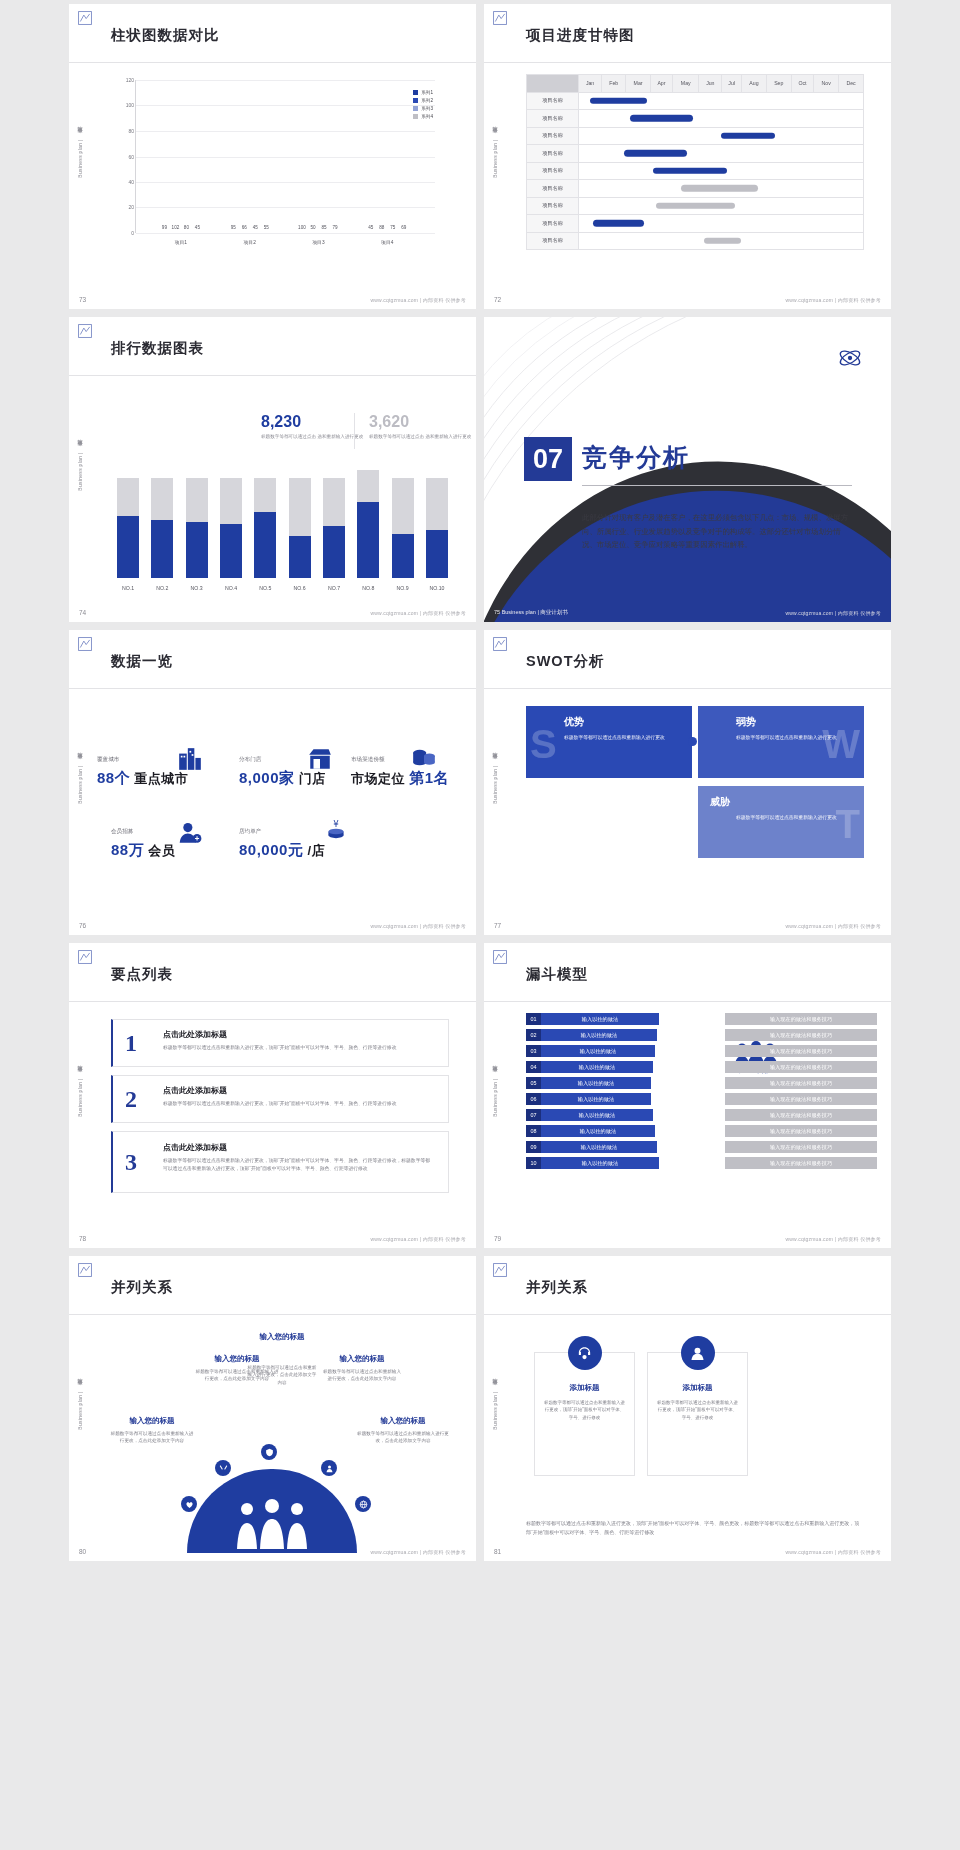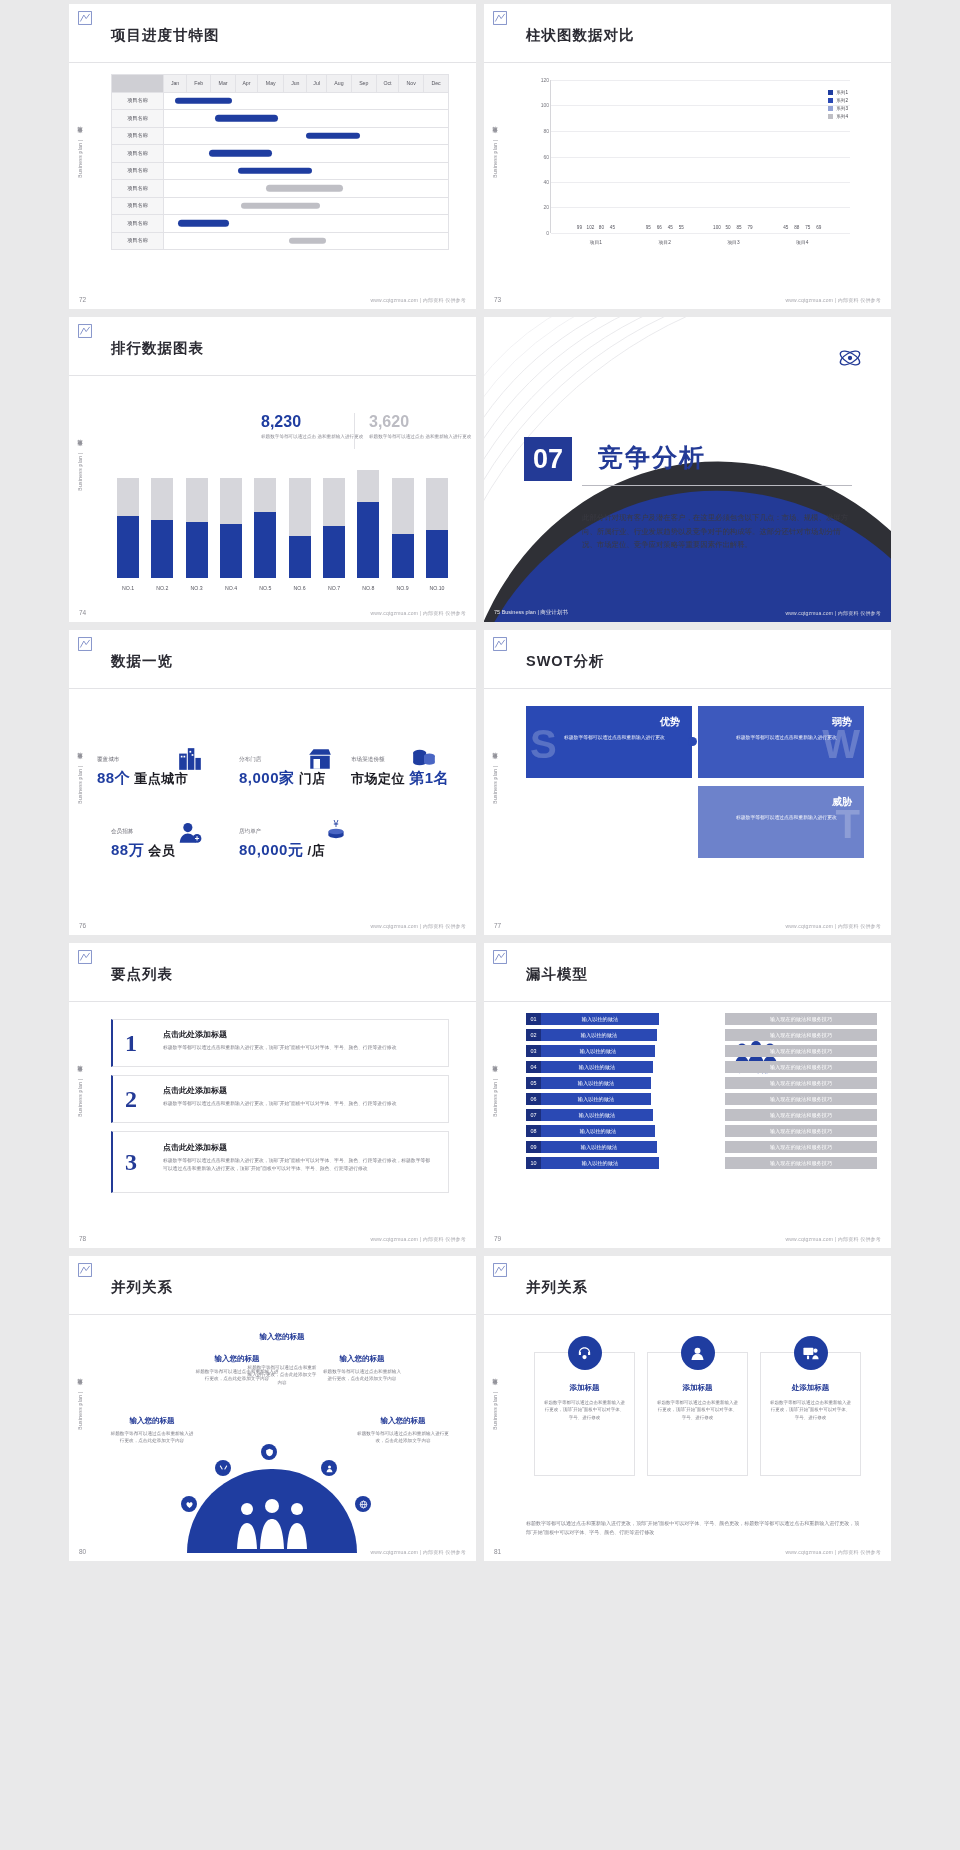--- a/index.html
+++ b/index.html
@@ -122,21 +122,21 @@
     position: absolute; left: 0; top: 0; width: 100%; height: 100%;
     opacity: .55;
   }
   .cover-num-box {
     position: absolute; left: 40px; top: 120px;
     width: 48px; height: 44px; background: #233a96;
     color: #fff; font-size: 27px; font-weight: bold;
     display: flex; align-items: center; justify-content: center;
   }
   .cover-title {
-    position: absolute; left: 114px; top: 124px;
+    position: absolute; left: 98px; top: 124px;
     font-size: 25px; color: #233a96; font-weight: bold; letter-spacing: 2px;
   }
   .cover-line { position: absolute; left: 98px; top: 168px; width: 270px; height: 1px; background: #b9b9c0; }
   .cover-desc {
     position: absolute; left: 98px; top: 176px; width: 272px;
     font-size: 7.4px; color: #3a3a42; line-height: 1.85; margin-top: 18px;
   }
   .cover-foot-left {
     position: absolute; left: 10px; bottom: 6px; font-size: 5.5px; color: #e8e8ee;
   }
@@ -144,21 +144,21 @@
 
   
   .kpi { position: absolute; }
   .kpi-label { font-size: 5.6px; color: #6c6c75; }
   .kpi-value { font-size: 13px; font-weight: bold; color: #1b1b22; margin-top: 5px; letter-spacing: .5px; }
   .kpi-value .big { color: #1f3da0; font-size: 15px; }
 
   
   .swot-wrap { position: absolute; left: 42px; top: 76px; width: 338px; height: 152px; }
   .swot-cell { position: absolute; width: 166px; height: 72px; color: #fff; padding: 9px 12px; }
-  .swot-h { font-size: 10px; font-weight: bold; text-align: right; }
+  .swot-h { font-size: 10px; font-weight: bold; }
   .swot-p { font-size: 4.8px; line-height: 1.65; margin-top: 5px; opacity: .95; }
   .swot-ghost { position: absolute; font-size: 40px; font-weight: bold; color: rgba(255,255,255,.22); }
   .notch { position: absolute; width: 9px; height: 9px; border-radius: 50%; }
 
   
   .kp-item { position: absolute; left: 42px; width: 338px; border: 1px solid #e3e3e6; border-left: 2px solid #233a96; background: #fff; }
   .kp-num { position: absolute; left: 12px; top: 50%; transform: translateY(-50%); font-size: 24px; color: #233a96; font-weight: bold; font-family: "Liberation Serif", serif; }
   .kp-h { font-size: 8px; font-weight: bold; color: #23232a; }
   .kp-p { font-size: 4.8px; color: #7c7c85; line-height: 1.7; margin-top: 4px; }
 
@@ -180,20 +180,136 @@
   .p81-card { position: absolute; top: 96px; width: 101px; height: 124px; border: 1px solid #e3e3e6; background: #fff; padding-top: 30px; text-align: center; }
   .p81-circle { position: absolute; left: 50%; top: -17px; transform: translateX(-50%); width: 34px; height: 34px; border-radius: 50%; background: #1f3da0; color: #fff; display: flex; align-items: center; justify-content: center; font-size: 16px; }
   .p81-h { font-size: 7.5px; font-weight: bold; color: #233a96; }
   .p81-p { font-size: 4.5px; color: #7c7c85; line-height: 1.65; margin: 6px 9px 0; }
   .p81-foot { position: absolute; left: 42px; right: 22px; bottom: 24px; font-size: 5px; color: #7c7c85; line-height: 1.8; }
 </style>
 </head>
 <body>
 
 <div class="page">
+
+  <div class="slide">
+    <svg class="slide-logo" viewBox="0 0 24 24">
+      <rect x="1" y="1" width="22" height="22" fill="none" stroke="#4a5fb0" stroke-width="1.5"></rect>
+      <path d="M4 18 L10 7 L14 13 L20 5" fill="none" stroke="#4a5fb0" stroke-width="1.5"></path>
+    </svg>
+    <div class="side-label">Business plan | 商业计划书</div>
+    <div class="slide-title">柱状图数据对比</div>
+    <div class="rule"></div>
+
+    <div class="chart73">
+      <div class="c73-axis">
+        <div class="c73-grid" style="top:0%"></div>
+        <div class="c73-grid" style="top:16.6%"></div>
+        <div class="c73-grid" style="top:33.3%"></div>
+        <div class="c73-grid" style="top:50%"></div>
+        <div class="c73-grid" style="top:66.6%"></div>
+        <div class="c73-grid" style="top:83.3%"></div>
+        <div class="c73-grid" style="top:100%"></div>
+
+        <div class="c73-ytick" style="top:0%">120</div>
+        <div class="c73-ytick" style="top:16.6%">100</div>
+        <div class="c73-ytick" style="top:33.3%">80</div>
+        <div class="c73-ytick" style="top:50%">60</div>
+        <div class="c73-ytick" style="top:66.6%">40</div>
+        <div class="c73-ytick" style="top:83.3%">20</div>
+        <div class="c73-ytick" style="top:100%">0</div>
+
+        <div class="c73-group" style="left:8%">
+          <div class="c73-bar" style="height:82.5%;background:#1f3da0">
+            <span class="c73-val">99</span>
+          </div>
+          <div class="c73-bar" style="height:85%;background:#2a49b4">
+            <span class="c73-val">102</span>
+          </div>
+          <div class="c73-bar" style="height:66.6%;background:#93a3d6">
+            <span class="c73-val">80</span>
+          </div>
+          <div class="c73-bar" style="height:37.5%;background:#bfbfc5">
+            <span class="c73-val">45</span>
+          </div>
+          <span class="c73-xlab">项目1</span>
+        </div>
+
+        <div class="c73-group" style="left:31%">
+          <div class="c73-bar" style="height:79%;background:#1f3da0">
+            <span class="c73-val">95</span>
+          </div>
+          <div class="c73-bar" style="height:55%;background:#2a49b4">
+            <span class="c73-val">66</span>
+          </div>
+          <div class="c73-bar" style="height:37.5%;background:#93a3d6">
+            <span class="c73-val">45</span>
+          </div>
+          <div class="c73-bar" style="height:45.8%;background:#bfbfc5">
+            <span class="c73-val">55</span>
+          </div>
+          <span class="c73-xlab">项目2</span>
+        </div>
+
+        <div class="c73-group" style="left:54%">
+          <div class="c73-bar" style="height:83.3%;background:#1f3da0">
+            <span class="c73-val">100</span>
+          </div>
+          <div class="c73-bar" style="height:41.6%;background:#2a49b4">
+            <span class="c73-val">50</span>
+          </div>
+          <div class="c73-bar" style="height:70.8%;background:#93a3d6">
+            <span class="c73-val">85</span>
+          </div>
+          <div class="c73-bar" style="height:65.8%;background:#bfbfc5">
+            <span class="c73-val">79</span>
+          </div>
+          <span class="c73-xlab">项目3</span>
+        </div>
+
+        <div class="c73-group" style="left:77%">
+          <div class="c73-bar" style="height:37.5%;background:#1f3da0">
+            <span class="c73-val">45</span>
+          </div>
+          <div class="c73-bar" style="height:73.3%;background:#2a49b4">
+            <span class="c73-val">88</span>
+          </div>
+          <div class="c73-bar" style="height:62.5%;background:#93a3d6">
+            <span class="c73-val">75</span>
+          </div>
+          <div class="c73-bar" style="height:57.5%;background:#bfbfc5">
+            <span class="c73-val">69</span>
+          </div>
+          <span class="c73-xlab">项目4</span>
+        </div>
+      </div>
+
+      <div class="c73-legend">
+        <div>
+          <span class="c73-sw" style="background:#1f3da0"></span>
+          <span>系列1</span>
+        </div>
+        <div>
+          <span class="c73-sw" style="background:#2a49b4"></span>
+          <span>系列2</span>
+        </div>
+        <div>
+          <span class="c73-sw" style="background:#93a3d6"></span>
+          <span>系列3</span>
+        </div>
+        <div>
+          <span class="c73-sw" style="background:#bfbfc5"></span>
+          <span>系列4</span>
+        </div>
+      </div>
+    </div>
+
+    <div class="slide-num">73</div>
+    <div class="slide-foot">www.cqtgzmua.com | 内部资料 仅供参考</div>
+  </div>
 
   <div class="slide">
     <svg class="slide-logo" viewBox="0 0 24 24">
       <rect x="1" y="1" width="22" height="22" fill="none" stroke="#4a5fb0" stroke-width="1.5"></rect>
       <path d="M4 18 L10 7 L14 13 L20 5" fill="none" stroke="#4a5fb0" stroke-width="1.5"></path>
     </svg>
     <div class="side-label">Business plan | 商业计划书</div>
     <div class="slide-title">项目进度甘特图</div>
     <div class="rule"></div>
 
@@ -278,136 +394,20 @@
     <div class="slide-num">72</div>
     <div class="slide-foot">www.cqtgzmua.com | 内部资料 仅供参考</div>
   </div>
 
   <div class="slide">
     <svg class="slide-logo" viewBox="0 0 24 24">
       <rect x="1" y="1" width="22" height="22" fill="none" stroke="#4a5fb0" stroke-width="1.5"></rect>
       <path d="M4 18 L10 7 L14 13 L20 5" fill="none" stroke="#4a5fb0" stroke-width="1.5"></path>
     </svg>
     <div class="side-label">Business plan | 商业计划书</div>
-    <div class="slide-title">柱状图数据对比</div>
-    <div class="rule"></div>
-
-    <div class="chart73">
-      <div class="c73-axis">
-        <div class="c73-grid" style="top:0%"></div>
-        <div class="c73-grid" style="top:16.6%"></div>
-        <div class="c73-grid" style="top:33.3%"></div>
-        <div class="c73-grid" style="top:50%"></div>
-        <div class="c73-grid" style="top:66.6%"></div>
-        <div class="c73-grid" style="top:83.3%"></div>
-        <div class="c73-grid" style="top:100%"></div>
-
-        <div class="c73-ytick" style="top:0%">120</div>
-        <div class="c73-ytick" style="top:16.6%">100</div>
-        <div class="c73-ytick" style="top:33.3%">80</div>
-        <div class="c73-ytick" style="top:50%">60</div>
-        <div class="c73-ytick" style="top:66.6%">40</div>
-        <div class="c73-ytick" style="top:83.3%">20</div>
-        <div class="c73-ytick" style="top:100%">0</div>
-
-        <div class="c73-group" style="left:8%">
-          <div class="c73-bar" style="height:82.5%;background:#1f3da0">
-            <span class="c73-val">99</span>
-          </div>
-          <div class="c73-bar" style="height:85%;background:#2a49b4">
-            <span class="c73-val">102</span>
-          </div>
-          <div class="c73-bar" style="height:66.6%;background:#93a3d6">
-            <span class="c73-val">80</span>
-          </div>
-          <div class="c73-bar" style="height:37.5%;background:#bfbfc5">
-            <span class="c73-val">45</span>
-          </div>
-          <span class="c73-xlab">项目1</span>
-        </div>
-
-        <div class="c73-group" style="left:31%">
-          <div class="c73-bar" style="height:79%;background:#1f3da0">
-            <span class="c73-val">95</span>
-          </div>
-          <div class="c73-bar" style="height:55%;background:#2a49b4">
-            <span class="c73-val">66</span>
-          </div>
-          <div class="c73-bar" style="height:37.5%;background:#93a3d6">
-            <span class="c73-val">45</span>
-          </div>
-          <div class="c73-bar" style="height:45.8%;background:#bfbfc5">
-            <span class="c73-val">55</span>
-          </div>
-          <span class="c73-xlab">项目2</span>
-        </div>
-
-        <div class="c73-group" style="left:54%">
-          <div class="c73-bar" style="height:83.3%;background:#1f3da0">
-            <span class="c73-val">100</span>
-          </div>
-          <div class="c73-bar" style="height:41.6%;background:#2a49b4">
-            <span class="c73-val">50</span>
-          </div>
-          <div class="c73-bar" style="height:70.8%;background:#93a3d6">
-            <span class="c73-val">85</span>
-          </div>
-          <div class="c73-bar" style="height:65.8%;background:#bfbfc5">
-            <span class="c73-val">79</span>
-          </div>
-          <span class="c73-xlab">项目3</span>
-        </div>
-
-        <div class="c73-group" style="left:77%">
-          <div class="c73-bar" style="height:37.5%;background:#1f3da0">
-            <span class="c73-val">45</span>
-          </div>
-          <div class="c73-bar" style="height:73.3%;background:#2a49b4">
-            <span class="c73-val">88</span>
-          </div>
-          <div class="c73-bar" style="height:62.5%;background:#93a3d6">
-            <span class="c73-val">75</span>
-          </div>
-          <div class="c73-bar" style="height:57.5%;background:#bfbfc5">
-            <span class="c73-val">69</span>
-          </div>
-          <span class="c73-xlab">项目4</span>
-        </div>
-      </div>
-
-      <div class="c73-legend">
-        <div>
-          <span class="c73-sw" style="background:#1f3da0"></span>
-          <span>系列1</span>
-        </div>
-        <div>
-          <span class="c73-sw" style="background:#2a49b4"></span>
-          <span>系列2</span>
-        </div>
-        <div>
-          <span class="c73-sw" style="background:#93a3d6"></span>
-          <span>系列3</span>
-        </div>
-        <div>
-          <span class="c73-sw" style="background:#bfbfc5"></span>
-          <span>系列4</span>
-        </div>
-      </div>
-    </div>
-
-    <div class="slide-num">73</div>
-    <div class="slide-foot">www.cqtgzmua.com | 内部资料 仅供参考</div>
-  </div>
-
-  <div class="slide">
-    <svg class="slide-logo" viewBox="0 0 24 24">
-      <rect x="1" y="1" width="22" height="22" fill="none" stroke="#4a5fb0" stroke-width="1.5"></rect>
-      <path d="M4 18 L10 7 L14 13 L20 5" fill="none" stroke="#4a5fb0" stroke-width="1.5"></path>
-    </svg>
-    <div class="side-label">Business plan | 商业计划书</div>
     <div class="slide-title">排行数据图表</div>
     <div class="rule"></div>
 
     <div class="rk-stat" style="left:192px">
       <div class="rk-num" style="color:#1f3da0">8,230</div>
       <div class="rk-sub">标题数字等都可以通过点击
 选和重新输入进行更改</div>
     </div>
     <div class="rk-divider"></div>
     <div class="rk-stat" style="left:300px">
@@ -854,32 +854,20 @@
       <div class="p81-circle">
         <svg viewBox="0 0 24 24" width="17" height="17" fill="#fff">
           <circle cx="12" cy="8" r="4.2"></circle>
             <path d="M3.5 21 C4.5 14.5 8 12.5 12 12.5 C16 12.5 19.5 14.5 20.5 21 Z"></path>
         </svg>
       </div>
       <div class="p81-h">添加标题</div>
       <div class="p81-p">标题数字等都可以通过点击和重新输入进行更改，顶部“开始”面板中可以对字体、字号、进行修改</div>
     </div>
 
-    <div class="p81-card" style="left:276px">
-      <div class="p81-circle">
-        <svg viewBox="0 0 24 24" width="17" height="17" fill="#fff">
-          <rect x="2" y="4" width="14" height="10" rx="1"></rect>
-            <circle cx="19" cy="8" r="3"></circle>
-          <path d="M14.5 20 C15 16 17 14.5 19 14.5 C21 14.5 23 16 23.5 20 Z"></path>
-          <rect x="7" y="15" width="3" height="5" fill="#fff"></rect>
-        </svg>
-      </div>
-      <div class="p81-h">处添加标题</div>
-      <div class="p81-p">标题数字等都可以通过点击和重新输入进行更改，顶部“开始”面板中可以对字体、字号、进行修改</div>
-    </div>
 
     <div class="p81-foot">标题数字等都可以通过点击和重新输入进行更改，顶部“开始”面板中可以对字体、字号、颜色更改，标题数字等都可以通过点击和重新输入进行更改，顶部“开始”面板中可以对字体、字号、颜色、行距等进行修改</div>
 
     <div class="slide-num">81</div>
     <div class="slide-foot">www.cqtgzmua.com | 内部资料 仅供参考</div>
   </div>
 
 </div>
 
 </body></html>

